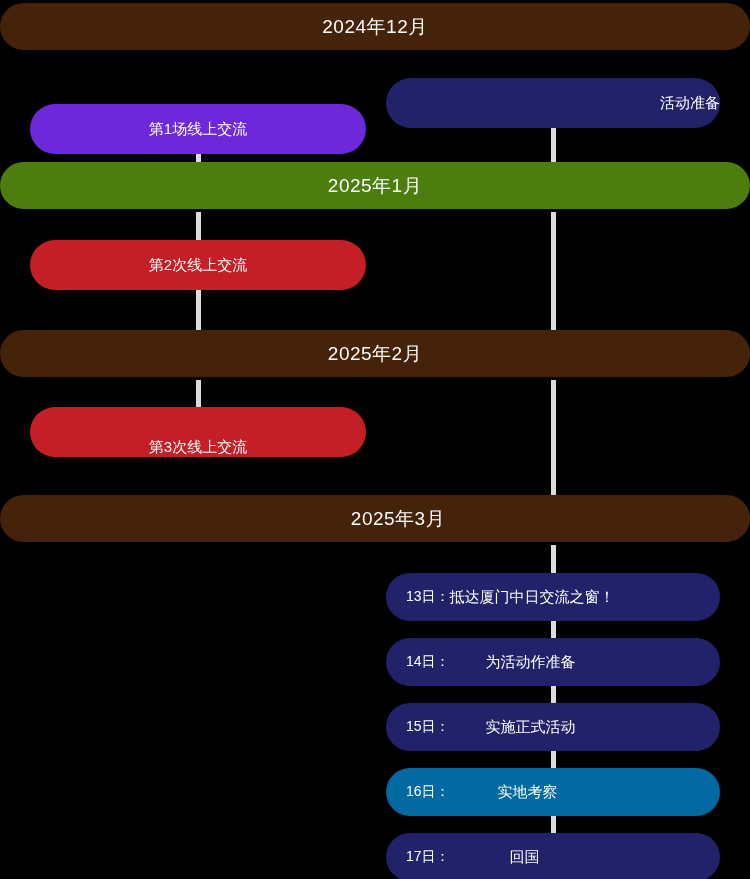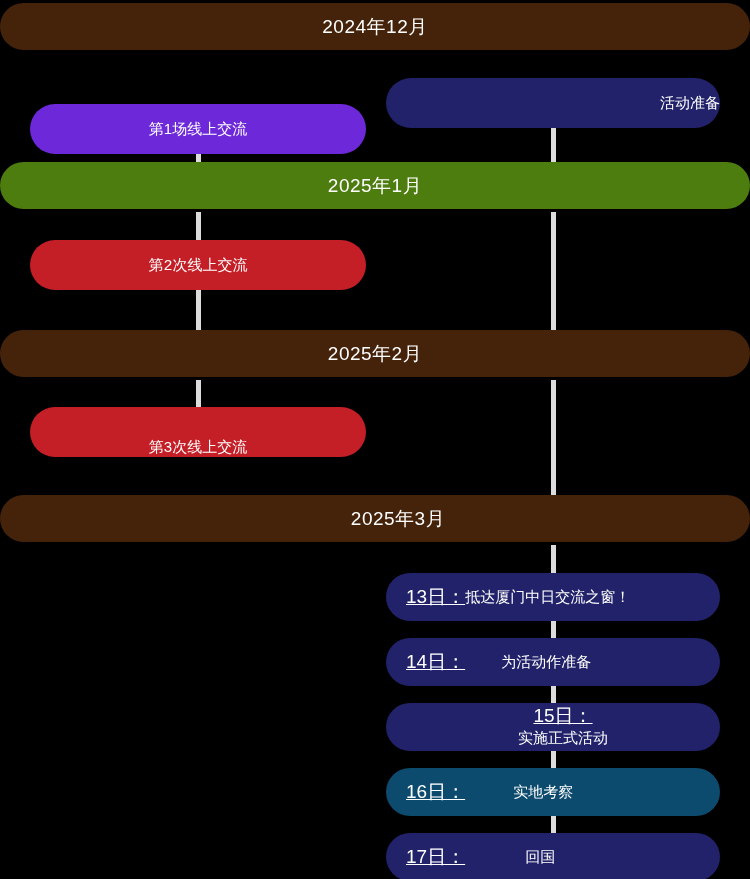--- a/index.html
+++ b/index.html
@@ -69,24 +69,23 @@
     width: 334px;
     background: #21226a;
   }
   .pill.day {
     height: 48px;
     border-radius: 24px;
     justify-content: flex-start;
     padding-left: 20px;
   }
   .day-num {
-    font-size: 19px;
+    font-size: 14px;
     color: #ffffff;
     flex: 0 0 auto;
-    text-decoration: underline;
   }
   .day-text {
     font-size: 15px;
     color: #ffffff;
     flex: 0 0 auto;
   }
 </style>
 </head>
 <body>
 
@@ -119,45 +118,45 @@
       </div>
       <div class="month-bar" style="top: 495px; background: rgb(69, 35, 10); padding-left: 46px;">
         <span>2025年3月</span>
       </div>
     </div>
 
   <div id="pill-layer">
       <div class="pill left" style="top: 92px; background: #6d28d9; margin-top: 12px;">
         <span>第1场线上交流</span>
       </div>
-      <div class="pill left" style="top: 240px; background: rgb(196, 30, 38); font-family: Liberation Mono, monospace;">
+      <div class="pill left" style="top: 240px; background: rgb(196, 30, 38);">
         <span>第2次线上交流</span>
       </div>
       <div class="pill left" style="top: 407px; background: rgb(196, 30, 38); align-items: flex-end;">
         <span>第3次线上交流</span>
       </div>
       <div class="pill right" style="top: 78px; background: rgb(33, 34, 106); justify-content: flex-end;">
         <span>活动准备</span>
       </div>
       <div class="pill right day" style="top: 573px; background: rgb(33, 34, 106);">
         <span class="day-num">13日：</span>
         <span style="display: inline-block; width: 0px; flex: 0 0 auto;"></span>
         <span class="day-text">抵达厦门中日交流之窗！</span>
       </div>
       <div class="pill right day" style="top: 638px; background: rgb(33, 34, 106);">
         <span class="day-num">14日：</span>
         <span style="display: inline-block; width: 36px; flex: 0 0 auto;"></span>
         <span class="day-text">为活动作准备</span>
       </div>
-      <div class="pill right day" style="top: 703px; background: rgb(33, 34, 106); flex-direction: column;">
+      <div class="pill right day" style="top: 703px; background: rgb(33, 34, 106);">
         <span class="day-num">15日：</span>
         <span style="display: inline-block; width: 36px; flex: 0 0 auto;"></span>
         <span class="day-text">实施正式活动</span>
       </div>
-      <div class="pill right day" style="top: 768px; background: #0c4a6e;">
+      <div class="pill right day" style="top: 768px; background: #0369a1;">
         <span class="day-num">16日：</span>
         <span style="display: inline-block; width: 48px; flex: 0 0 auto;"></span>
         <span class="day-text">实地考察</span>
       </div>
       <div class="pill right day" style="top: 833px; background: rgb(33, 34, 106);">
         <span class="day-num">17日：</span>
         <span style="display: inline-block; width: 60px; flex: 0 0 auto;"></span>
         <span class="day-text">回国</span>
       </div>
     </div>

